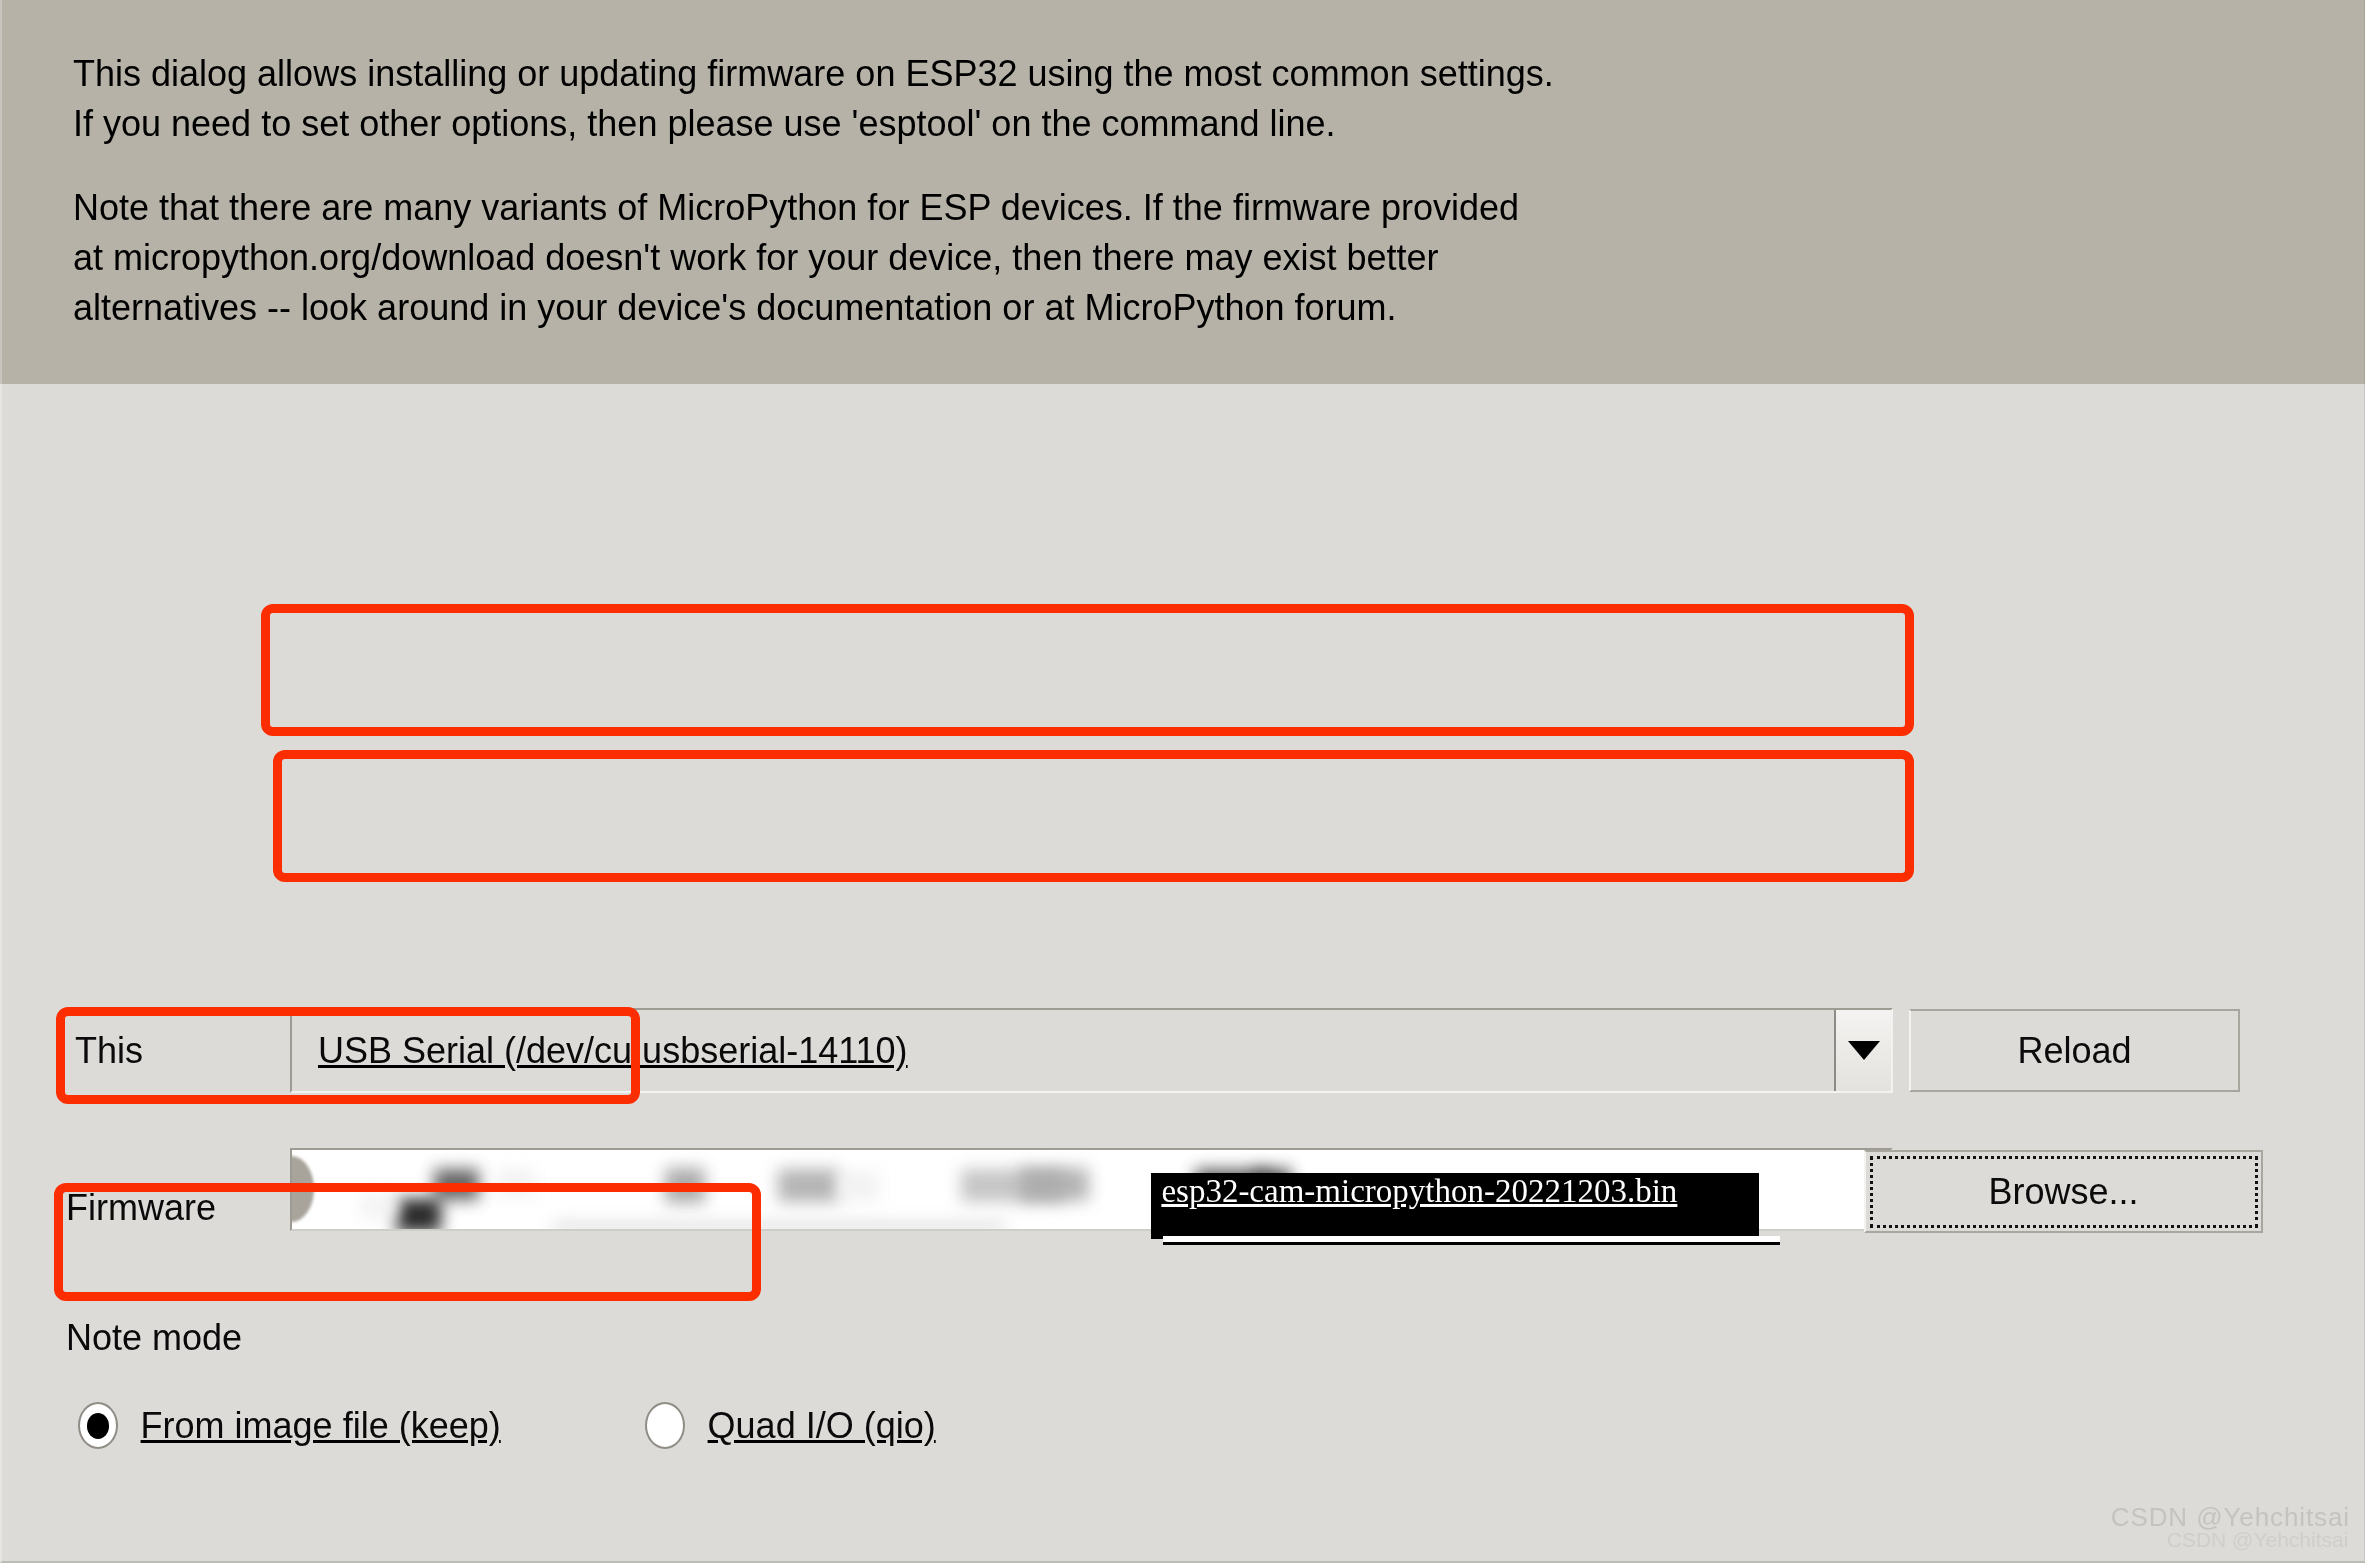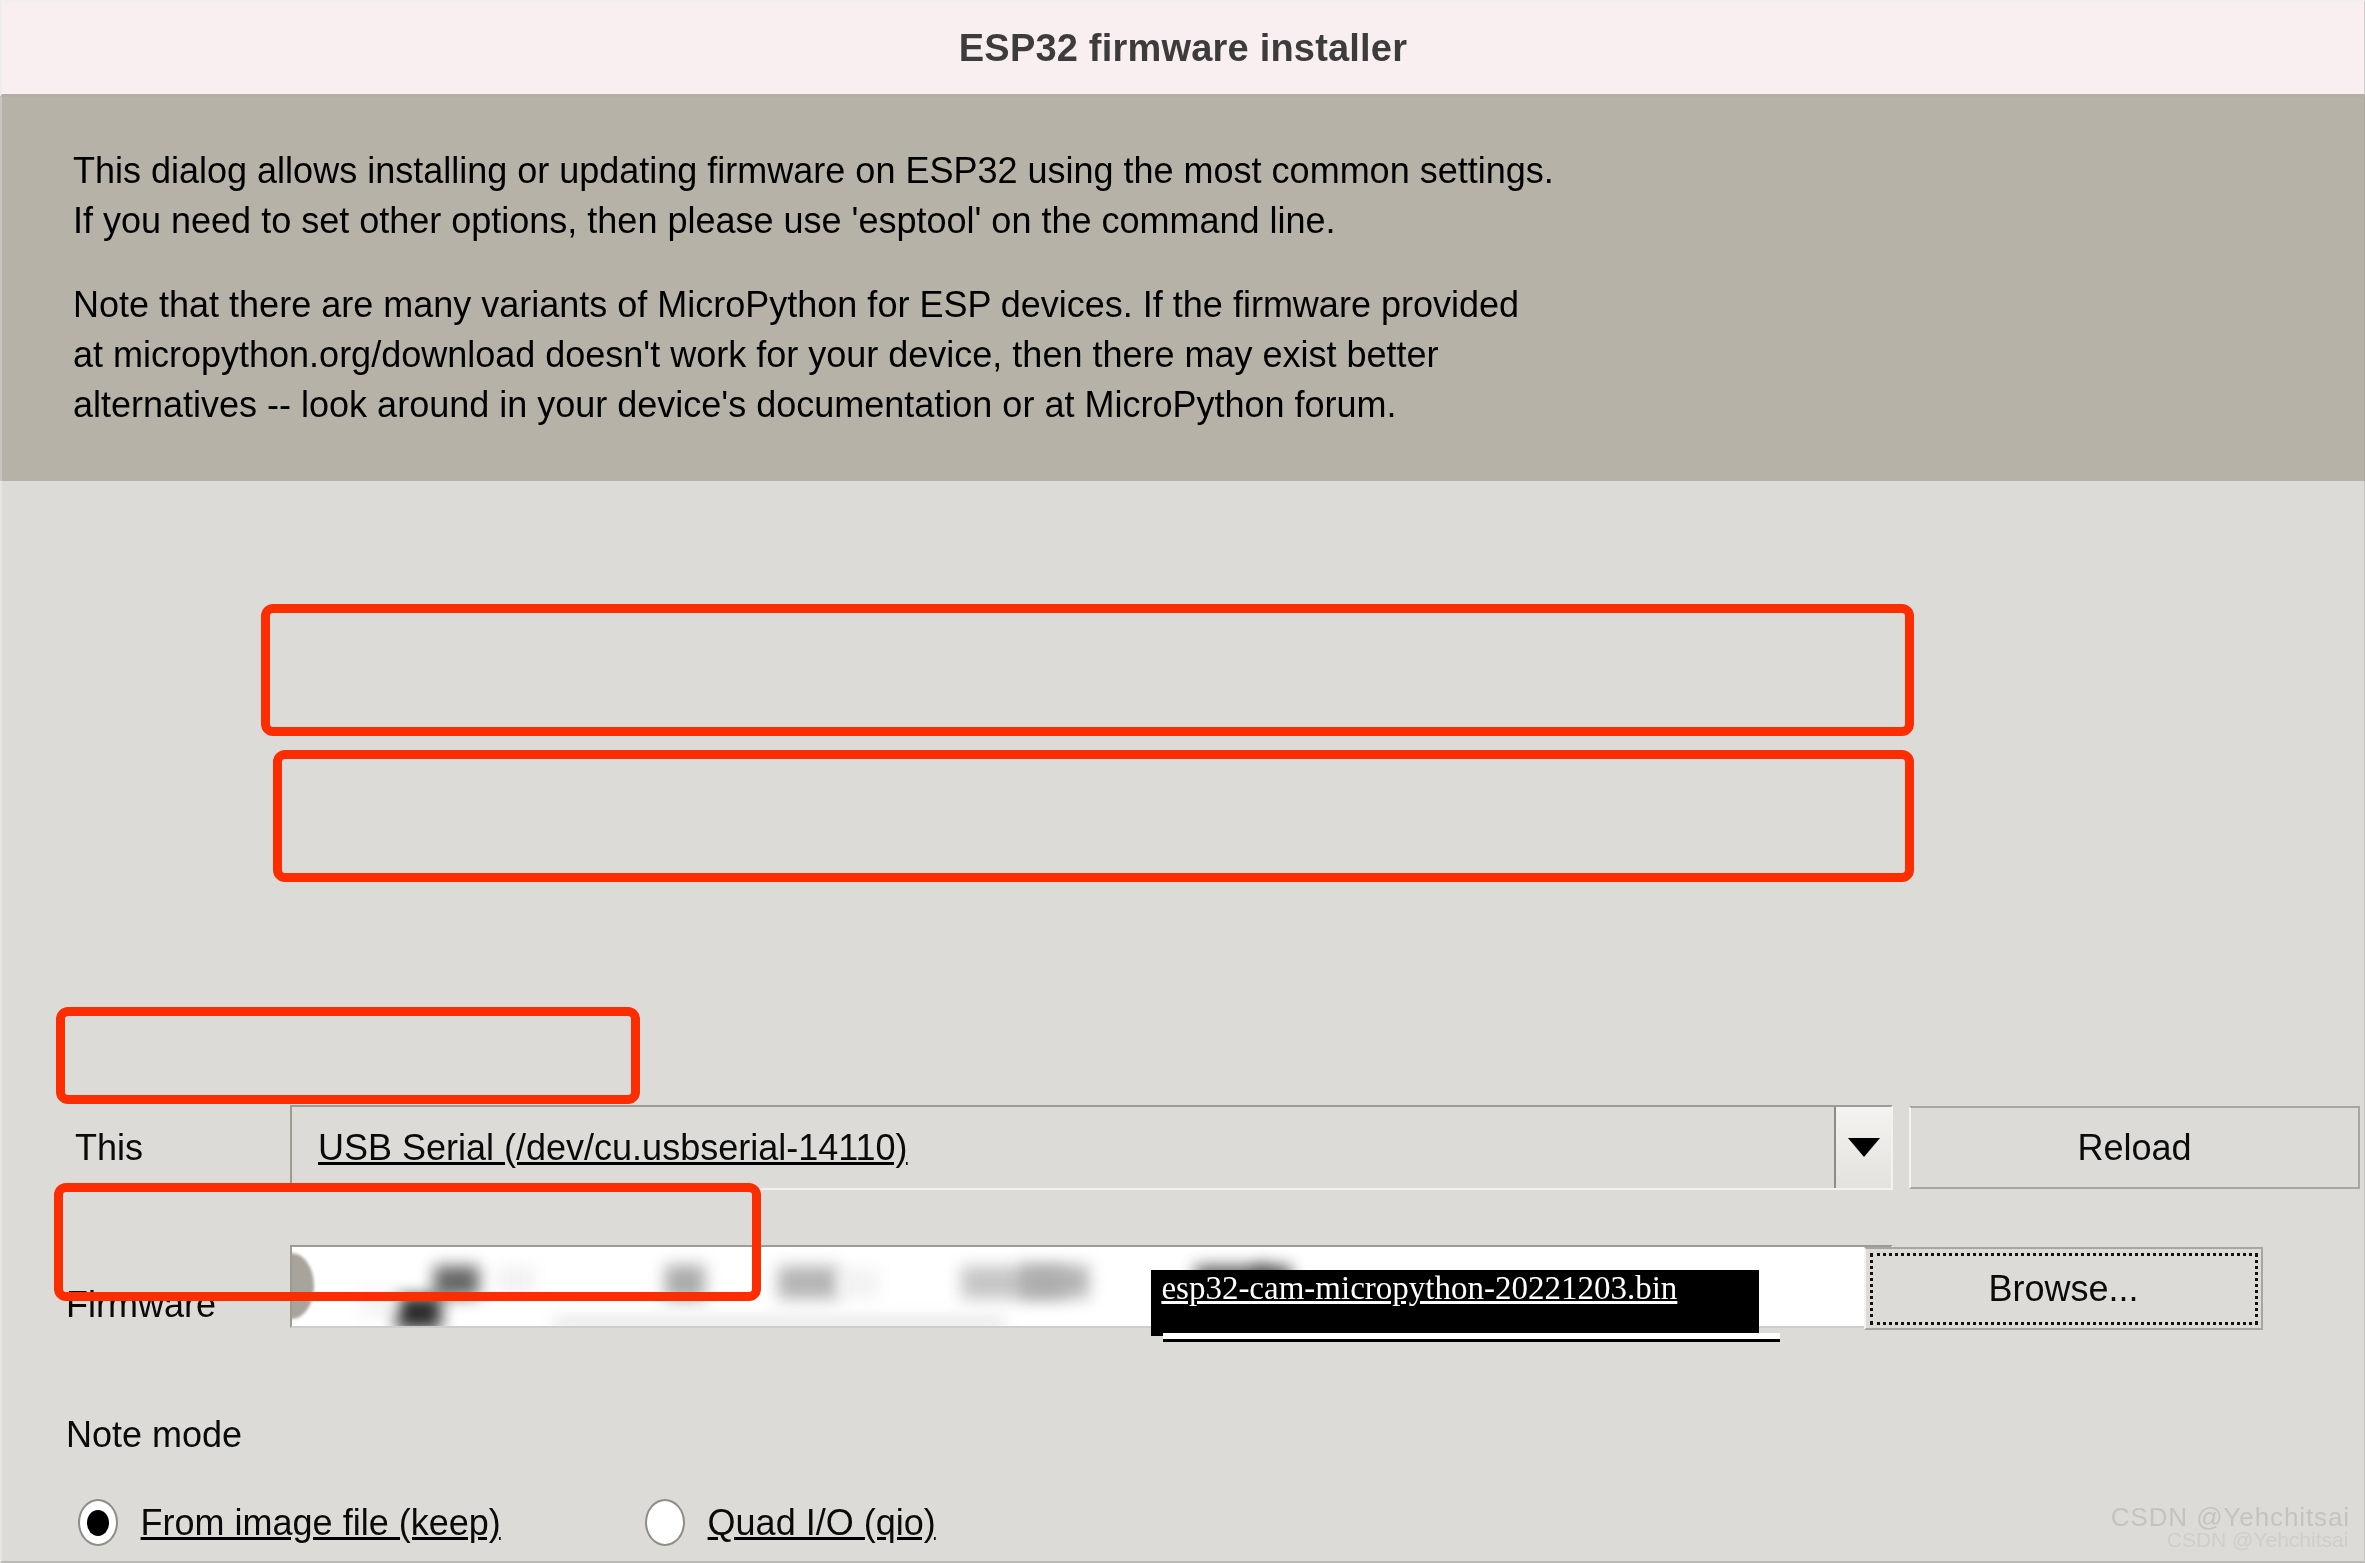--- a/index.html
+++ b/index.html
@@ -274,44 +274,41 @@
     font-size: 21px;
     color: #cfcecb;
     white-space: nowrap;
   }
 </style>
 </head>
 <body>
 
 <div class="window">
 
-  <div class="titlebar">
-    <span class="titlebar-text">ESP32 firmware installer</span>
-  </div>
 
   <div class="describe">
     <p>This dialog allows installing or updating firmware on ESP32 using the most common settings.
 If you need to set other options, then please use 'esptool' on the command line.</p>
     <p>Note that there are many variants of MicroPython for ESP devices. If the firmware provided
 at micropython.org/download doesn't work for your device, then there may exist better
 alternatives -- look around in your device's documentation or at MicroPython forum.</p>
   </div>
 
   <div class="body">
 
     <div class="field-label abs" style="left:73px; top:646px;">This</div>
 
     <div class="combo">
       <div class="combo-value">USB Serial (/dev/cu.usbserial-14110)</div>
       <div class="combo-arrow-btn">
         <span class="tri-down"></span>
       </div>
     </div>
 
-    <div class="btn" style="left:1907px; top:625px; width:451px; height:83px;">
+    <div class="btn" style="left:1907px; top:625px; width:331px; height:83px;">
       <span>Reload</span>
     </div>
 
     <div class="field-label abs" style="left:64px; top:803px;">Firmware</div>
 
     <div class="entry">
       <div class="caret-blob"></div>
       <div class="redacted" style="left:142px;  top:19px;  width:45px; height:31px; background:#4b4b4b;"></div>
       <div class="redacted" style="left:104px;  top:49px;  width:45px; height:33px; background:#050505;"></div>
       <div class="redacted" style="left:68px;   top:43px;  width:38px; height:26px; background:#f2f2f2;"></div>

